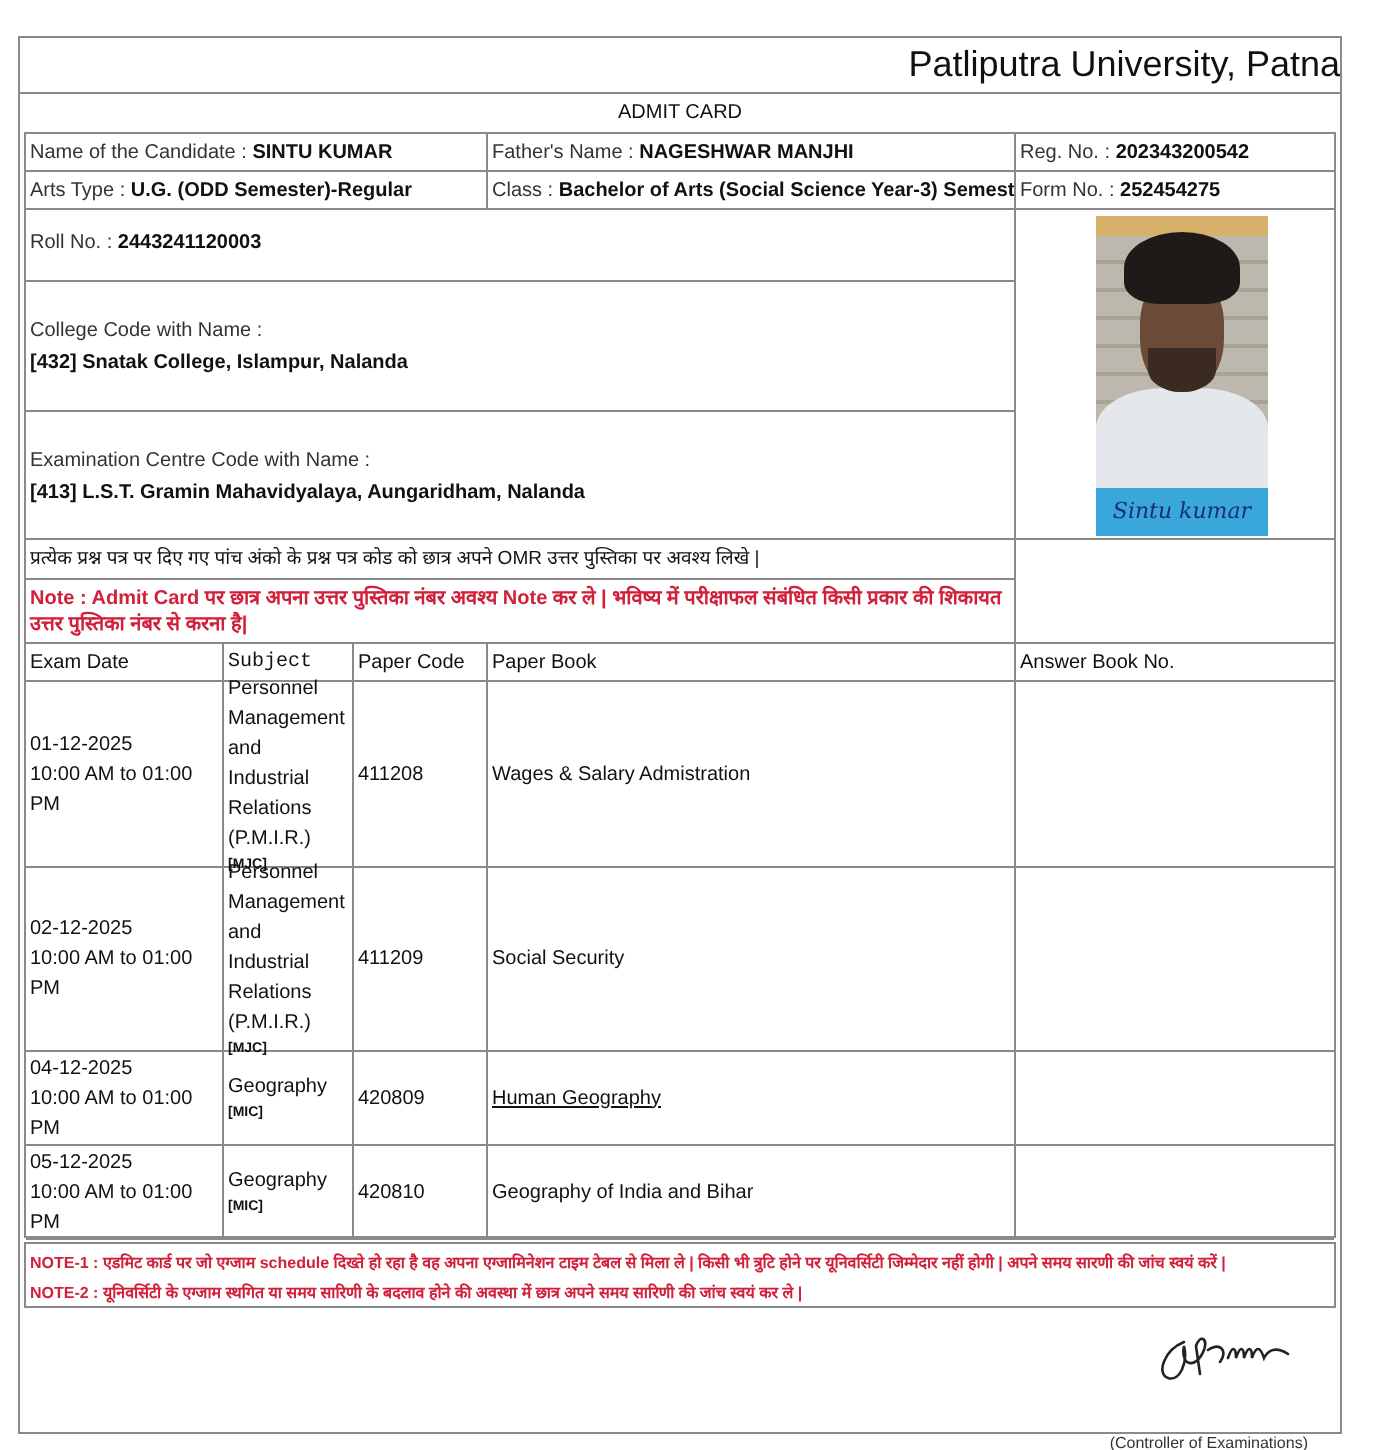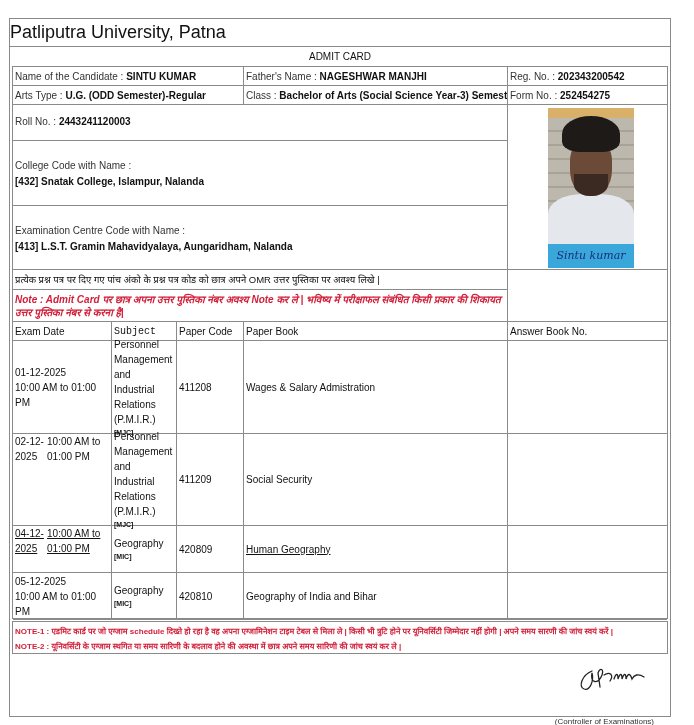--- a/index.html
+++ b/index.html
@@ -1,34 +1,34 @@
 <!DOCTYPE html>
 <html><head>
 <meta charset="utf-8">
 <style>
   html, body { margin: 0; padding: 0; background: #ffffff; }
   body { width: 694px; height: 725px; position: relative; overflow: hidden;
          font-family: "Liberation Sans", "DejaVu Sans", sans-serif; color: #111; }
   .outer { position: absolute; left: 9px; top: 18px; width: 662px; height: 699px;
            border: 1px solid #8a8a8a; box-sizing: border-box; }
   .title { position: absolute; left: 0; top: 0; width: 100%; height: 28px;
-           border-bottom: 1px solid #8a8a8a; text-align: left; font-size: 18px; line-height: 27px;
+           border-bottom: 1px solid #8a8a8a; text-align: right; font-size: 18px; line-height: 27px;
            color: #111; box-sizing: border-box; }
   .subtitle { position: absolute; left: 0; top: 28px; width: 100%; height: 19px;
               text-align: center; font-size: 10px; line-height: 19px; box-sizing: border-box; }
   .grid { position: absolute; left: 2px; top: 47px; width: 656px; height: 553px;
           border: 1px solid #8a8a8a; box-sizing: border-box; }
   .cell { position: absolute; box-sizing: border-box; border-right: 1px solid #8a8a8a;
           border-bottom: 1px solid #8a8a8a; font-size: 10px; line-height: 13px; padding: 0 2px; }
   .cell.noright { border-right: none; }
   .lbl { color: #333; }
   .val { font-weight: bold; color: #111; }
   .vcenter { display: flex; align-items: center; }
   .hindi { font-size: 9.5px; }
-  .red { color: #d1203a; font-weight: bold; font-style: italic; }
+  .red { color: #d1203a; font-weight: bold; }
   .notes { position: absolute; left: 2px; top: 602px; width: 656px; height: 33px;
            border: 1px solid #8a8a8a; box-sizing: border-box; padding: 2px 2px; }
   .note-line { font-size: 8px; line-height: 15px; color: #d1203a; font-weight: bold; white-space: nowrap; overflow: hidden; }
   .photo { position: absolute; left: 40px; top: 3px; width: 86px; height: 160px;
            overflow: hidden; background: #c7c3b9; }
   .photo .bg-top { position: absolute; left: 0; top: 0; width: 100%; height: 10px; background: #d8b06a; }
   .photo .steps { position: absolute; left: 0; top: 10px; width: 100%; height: 110px;
                   background: repeating-linear-gradient(180deg, #bdb8ad 0 12px, #a9a396 12px 14px); }
   .photo .hair { position: absolute; left: 14px; top: 8px; width: 58px; height: 36px;
                  background: #1d1a18; border-radius: 50% 50% 30% 30%; }
@@ -112,32 +112,32 @@
           <span style="line-height: 15px;">01-12-2025</span>
           <span>10:00 AM to 01:00 PM</span>
         </div>
         <div class="cell vcenter" style="left: 99px; top: 274px; width: 65px; height: 93px; flex-direction: column; align-items: flex-start; justify-content: center;">
           <span style="line-height: 15px;">Personnel Management and Industrial Relations (P.M.I.R.)</span>
           <span style="font-size: 7px; font-weight: bold; line-height: 11px;">[MJC]</span>
         </div>
         <div class="cell vcenter" style="left: 164px; top: 274px; width: 67px; height: 93px;">411208</div>
         <div class="cell vcenter" style="left: 231px; top: 274px; width: 264px; height: 93px; text-align: center;">Wages &amp; Salary Admistration</div>
         <div class="cell vcenter noright" style="left: 495px; top: 274px; width: 159px; height: 93px;"></div>
-        <div class="cell vcenter" style="left: 0px; top: 367px; width: 99px; height: 92px; flex-direction: row; align-items: flex-start; justify-content: center; line-height: 15px;">
+        <div class="cell vcenter" style="left: 0px; top: 367px; width: 99px; height: 92px; flex-direction: column; align-items: flex-start; justify-content: center; line-height: 15px;">
           <span style="line-height: 15px;">02-12-2025</span>
           <span>10:00 AM to 01:00 PM</span>
         </div>
         <div class="cell vcenter" style="left: 99px; top: 367px; width: 65px; height: 92px; flex-direction: column; align-items: flex-start; justify-content: center;">
           <span style="line-height: 15px;">Personnel Management and Industrial Relations (P.M.I.R.)</span>
           <span style="font-size: 7px; font-weight: bold; line-height: 11px;">[MJC]</span>
         </div>
         <div class="cell vcenter" style="left: 164px; top: 367px; width: 67px; height: 92px;">411209</div>
         <div class="cell vcenter" style="left: 231px; top: 367px; width: 264px; height: 92px;">Social Security</div>
         <div class="cell vcenter noright" style="left: 495px; top: 367px; width: 159px; height: 92px;"></div>
-        <div class="cell vcenter" style="left: 0px; top: 459px; width: 99px; height: 47px; flex-direction: row; align-items: flex-start; justify-content: center; line-height: 15px; text-decoration: underline;">
+        <div class="cell vcenter" style="left: 0px; top: 459px; width: 99px; height: 47px; flex-direction: column; align-items: flex-start; justify-content: center; line-height: 15px;">
           <span style="line-height: 15px;">04-12-2025</span>
           <span>10:00 AM to 01:00 PM</span>
         </div>
         <div class="cell vcenter" style="left: 99px; top: 459px; width: 65px; height: 47px; flex-direction: column; align-items: flex-start; justify-content: center;">
           <span style="line-height: 15px;">Geography</span>
           <span style="font-size: 7px; font-weight: bold; line-height: 11px;">[MIC]</span>
         </div>
         <div class="cell vcenter" style="left: 164px; top: 459px; width: 67px; height: 47px;">420809</div>
         <div class="cell vcenter" style="left: 231px; top: 459px; width: 264px; height: 47px; text-decoration: underline;">Human Geography</div>
         <div class="cell vcenter noright" style="left: 495px; top: 459px; width: 159px; height: 47px;"></div>

